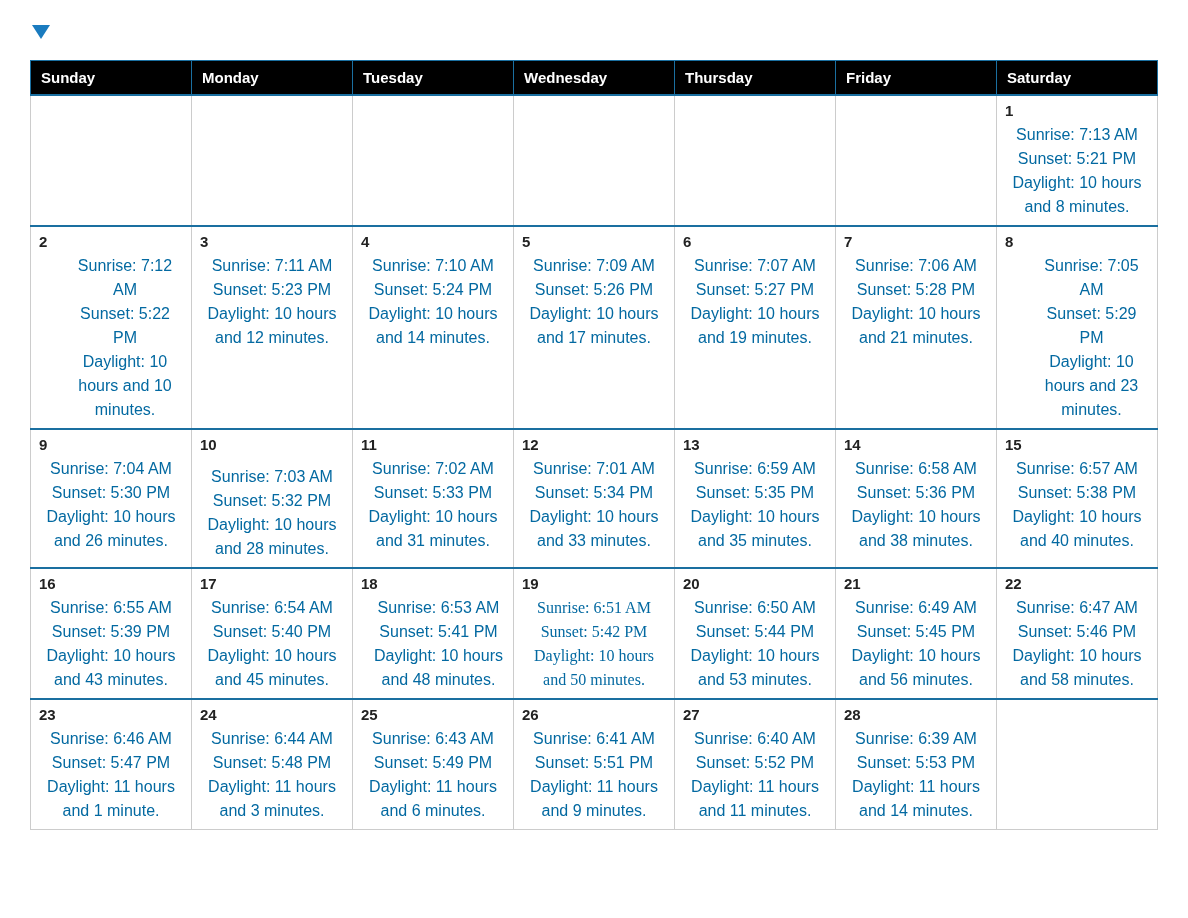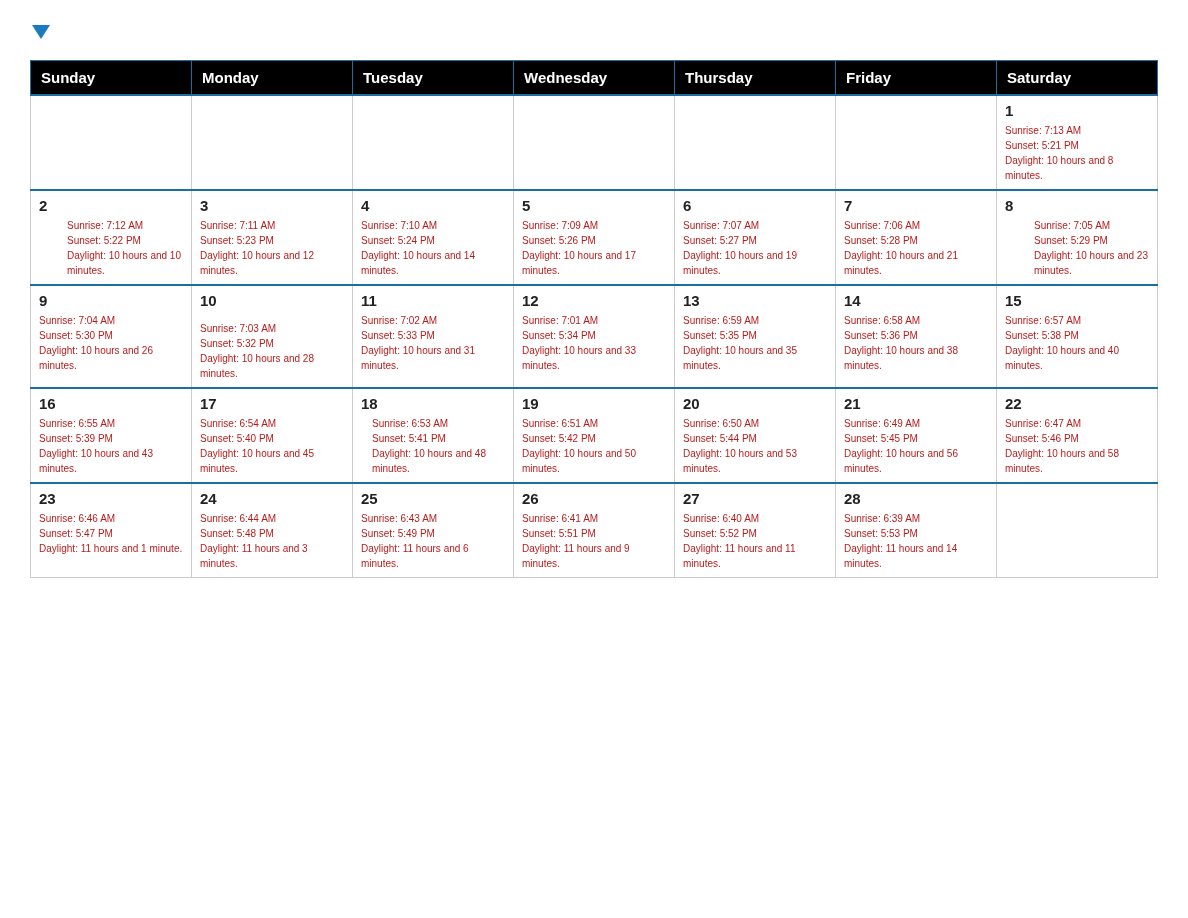--- a/index.html
+++ b/index.html
@@ -85,23 +85,24 @@
     .calendar tr td {
       border-top: 2px solid #1a6fa0;
     }
     .day-number {
       font-size: 15px;
       font-weight: bold;
       color: #222;
       margin-bottom: 4px;
     }
     .day-info {
-      font-size: 10px;
-      color: #b91c1c;
+      font-size: 16px;
+      color: #0369a1;
       line-height: 1.5;
+      text-align: center;
     }
     .empty-cell {
       background: #f9f9f9;
     }
   </style>
 </head>
 <body>
 
 <div class="header">
   <div class="logo">
@@ -247,21 +248,21 @@
 Daylight: 10 hours and 45 minutes.</div>
         </td>
         <td>
           <div class="day-number">18</div>
           <div class="day-info" style="white-space: pre-line; margin-left: 11px;">Sunrise: 6:53 AM
 Sunset: 5:41 PM
 Daylight: 10 hours and 48 minutes.</div>
         </td>
         <td>
           <div class="day-number">19</div>
-          <div class="day-info" style="white-space: pre-line;">Sunrise: 6:51 AM
+          <div class="day-info" style="white-space: pre-line; font-family: Liberation Serif, serif;">Sunrise: 6:51 AM
 Sunset: 5:42 PM
 Daylight: 10 hours and 50 minutes.</div>
         </td>
         <td>
           <div class="day-number">20</div>
           <div class="day-info" style="white-space: pre-line;">Sunrise: 6:50 AM
 Sunset: 5:44 PM
 Daylight: 10 hours and 53 minutes.</div>
         </td>
         <td>

